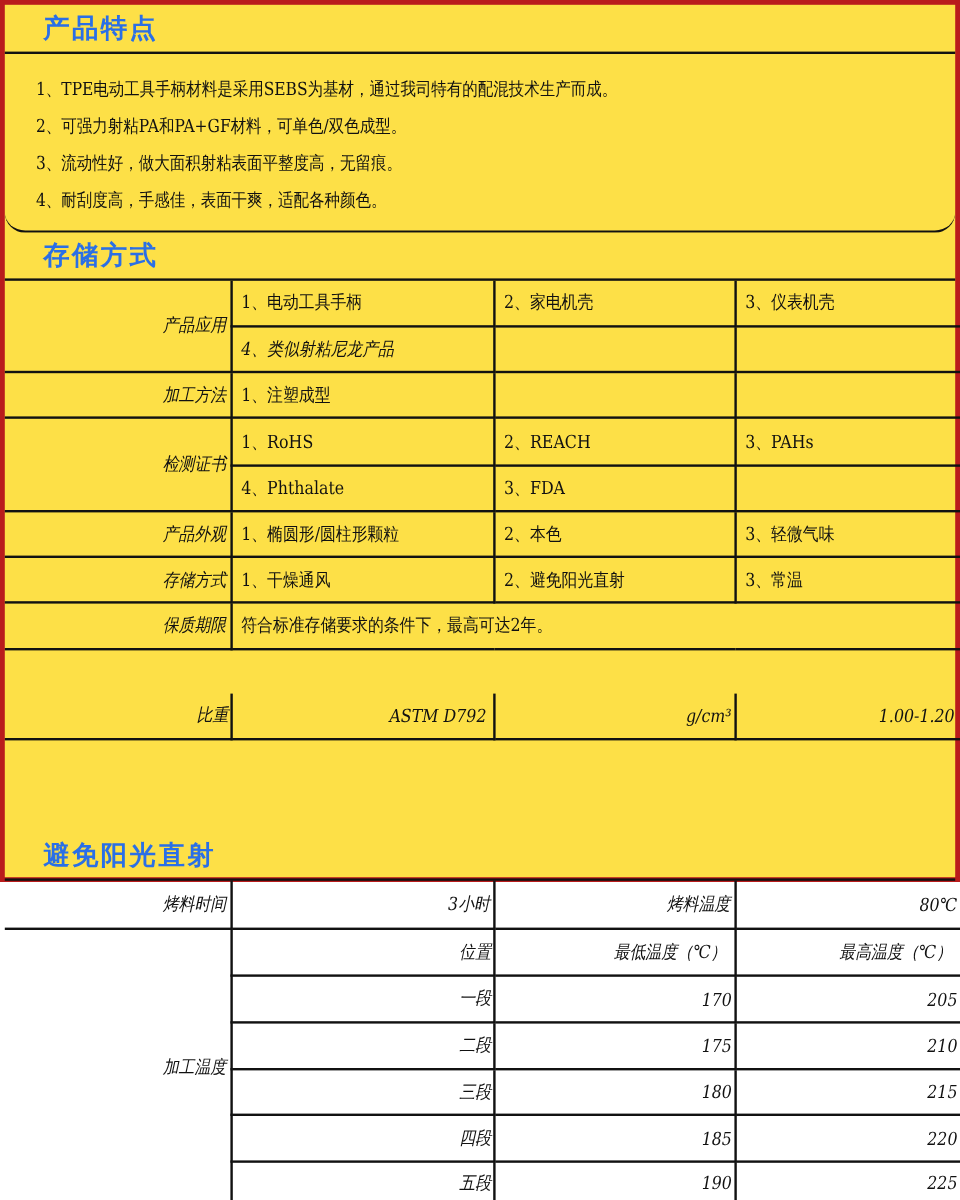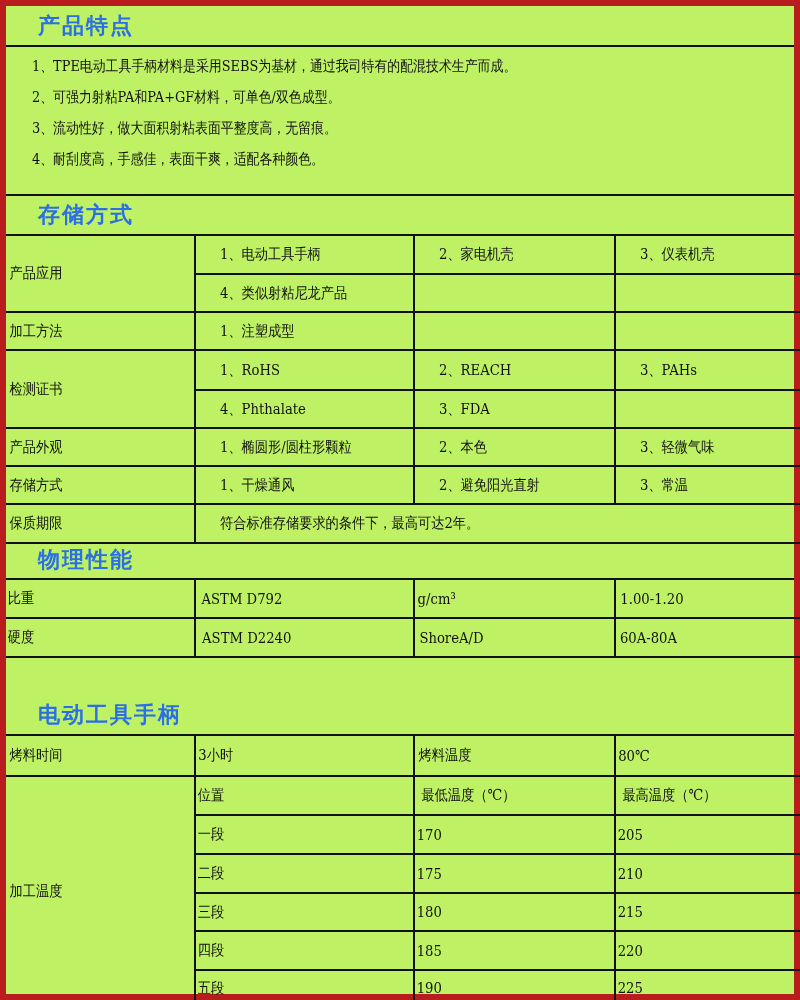--- a/index.html
+++ b/index.html
@@ -1,51 +1,52 @@
 <!DOCTYPE html>
 <html><head>
   <meta charset="utf-8">
   <style>
     * { box-sizing: border-box; margin: 0; padding: 0; }
     html, body { width: 800px; height: 1000px; background: #ffffff; overflow: hidden; }
     body { font-family: "DejaVu Serif", "Liberation Serif", serif; color: #111; }
     .sheet {
-      position: relative; width: 800px; height: 1000px;
-      border: 6px solid #b91c1c; background: #bef264;
+      position: relative; width: 800px; height: 735px;
+      border: 4px solid #b91c1c; background: #fde047;
     }
     .sec-head {
       position: absolute; left: 0; right: 0;
       border-bottom: 2px solid #111;
       display: flex; align-items: center;
       padding-left: 32px;
       font-family: "DejaVu Sans", "Liberation Sans", sans-serif;
       font-weight: bold; font-size: 22px; color: #2a6fe6; letter-spacing: 2px;
     }
     .features {
       position: absolute; left: 0; right: 0; top: 41px; height: 149px;
       border-bottom: 2px solid #111;
-      padding: 4px 0 0 26px;
+      padding: 14px 0 0 26px;
+      border-radius: 17px;
     }
     .feature-line {
       font-size: 15px; height: 31px; line-height: 31px; white-space: nowrap;
       transform: scaleX(0.86); transform-origin: left center;
     }
     table.grid {
       position: absolute; left: 0; width: 796px;
       border-collapse: collapse; table-layout: fixed;
     }
     table.grid td {
       border: 2px solid #111; font-size: 15px;
       white-space: nowrap; overflow: hidden; vertical-align: middle;
     }
     table.grid tr td:first-child { border-left: none; }
     table.grid tr td:last-child { border-right: none; }
     table.grid tr:first-child td { border-top: none; }
-    .c { text-align: left; }
-    .l { text-align: left; padding-left: 24px; }
+    .c { text-align: right; font-style: italic; }
+    .l { text-align: left; padding-left: 7px; }
     .txt { display: inline-block; transform: scaleX(0.88); transform-origin: center; }
     .l .txt { transform-origin: left center; }
   </style>
 </head>
 <body>
 
 <div class="sheet">
 
   <div class="sec-head" style="top:0;height:41px;">产品特点</div>
 
@@ -65,21 +66,21 @@
         <col style="width:201px">
         <col style="width:187px">
     </colgroup>
     <tbody>
         <tr style="height:38px;">
       <td class="c" rowspan="2"><span class="txt">产品应用</span></td>
       <td class="l"><span class="txt">1、电动工具手柄</span></td>
       <td class="l"><span class="txt">2、家电机壳</span></td>
       <td class="l"><span class="txt">3、仪表机壳</span></td>
     </tr>
-    <tr style="height:38px;">
+    <tr style="height:38px;font-style:italic;">
       <td class="l"><span class="txt">4、类似射粘尼龙产品</span></td>
       <td class="l"></td>
       <td class="l"></td>
     </tr>
     <tr style="height:38px;margin-left:28px;">
       <td class="c"><span class="txt">加工方法</span></td>
       <td class="l"><span class="txt">1、注塑成型</span></td>
       <td class="l"></td>
       <td class="l"></td>
     </tr>
@@ -106,46 +107,39 @@
       <td class="l"><span class="txt">2、避免阳光直射</span></td>
       <td class="l"><span class="txt">3、常温</span></td>
     </tr>
     <tr style="height:39px;border-radius:16px;">
       <td class="c"><span class="txt">保质期限</span></td>
       <td class="l" colspan="3"><span class="txt">符合标准存储要求的条件下，最高可达2年。</span></td>
     </tr>
   </tbody>
     </table>
 
-  <div class="sec-head" style="top:535px;height:39px;border-top:0;">物理性能</div>
 
   <table class="grid" style="top:574px;">
     <colgroup>
       <col style="width:189px">
         <col style="width:219px">
         <col style="width:201px">
         <col style="width:187px">
     </colgroup>
     <tbody>
     <tr style="height:38px;">
       <td class="c"><span class="txt">比重</span></td>
       <td class="c"><span class="txt">ASTM D792</span></td>
       <td class="c"><span class="txt">g/cm³</span></td>
       <td class="c"><span class="txt">1.00-1.20</span></td>
     </tr>
-    <tr style="height:39px;">
-      <td class="c"><span class="txt">硬度</span></td>
-      <td class="c"><span class="txt">ASTM D2240</span></td>
-      <td class="c"><span class="txt">ShoreA/D</span></td>
-      <td class="c"><span class="txt">60A-80A</span></td>
-    </tr>
   </tbody>
     </table>
 
-  <div class="sec-head" style="top:689px;height:41px;">电动工具手柄</div>
+  <div class="sec-head" style="top:689px;height:41px;">避免阳光直射</div>
 
   <table class="grid" style="top:730px;">
     <colgroup>
       <col style="width:189px">
         <col style="width:219px">
         <col style="width:201px">
         <col style="width:187px">
     </colgroup>
     <tbody>
         <tr style="height:40px;">

